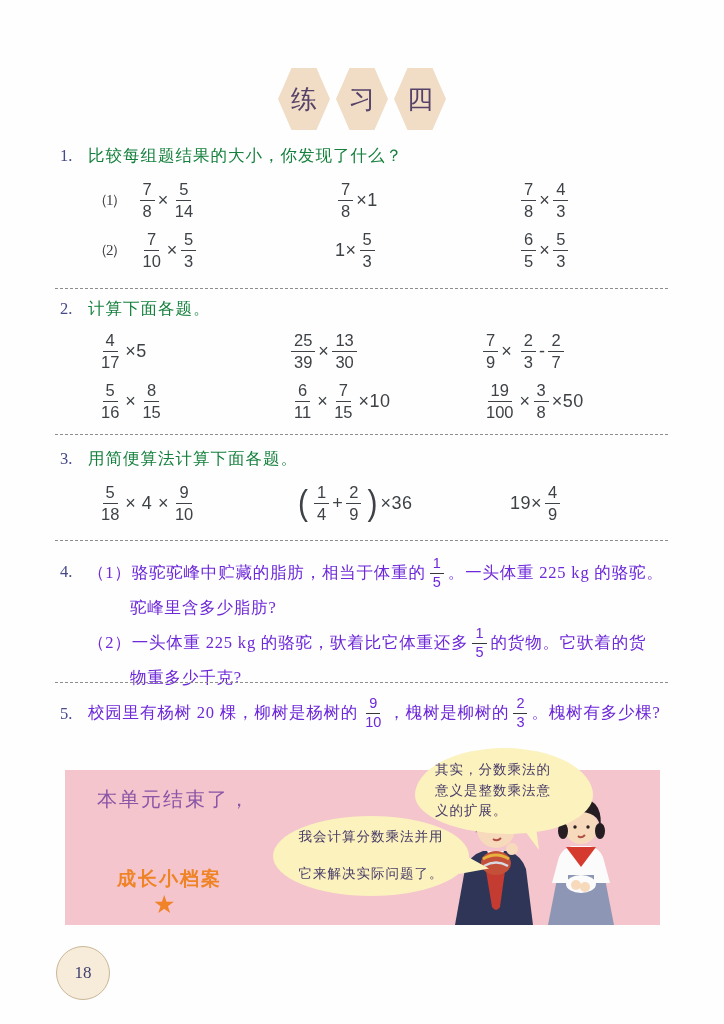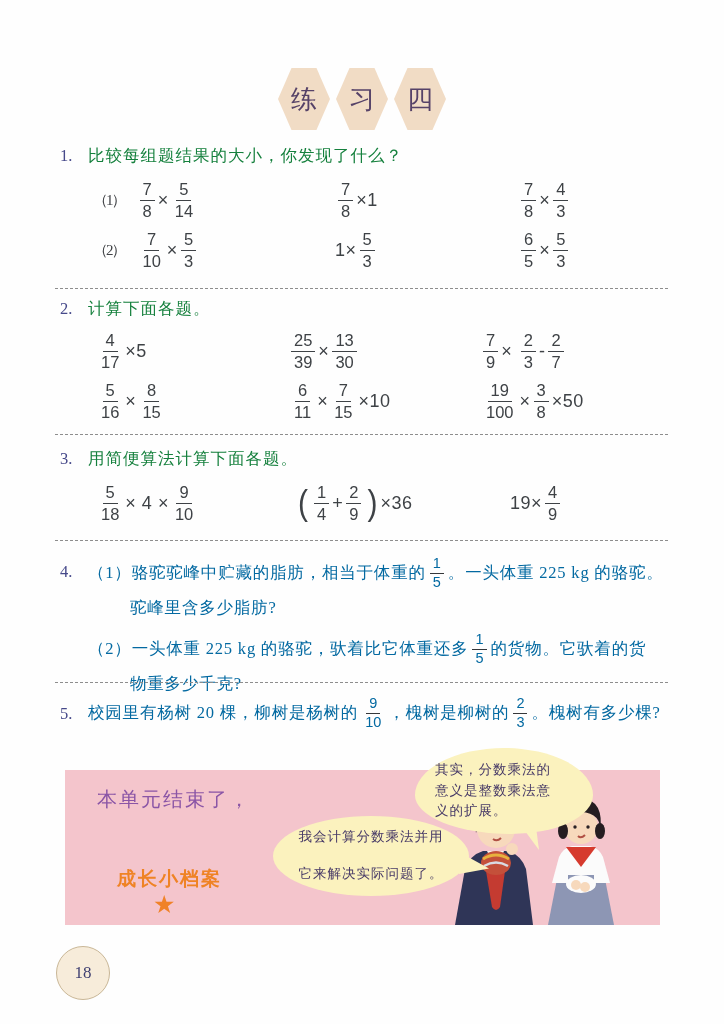--- a/index.html
+++ b/index.html
@@ -40,21 +40,21 @@
   
   .q2 .expr-row{margin-left:35px;}
   .q2 .c1{width:193px;}
   .q2 .c2{width:192px;}
   
   .q3 .expr-row{margin-left:35px;}
   .q3 .c1{width:200px;}
   .q3 .c2{width:215px;}
 
   
-  .pline{display:flex;align-items:center;min-height:28px;color:#0369a1;}
+  .pline{display:flex;align-items:center;min-height:28px;color:#6d28d9;}
   .pline .tok{font-family:"Liberation Serif",serif;font-size:16.5px;letter-spacing:0.8px;}
   .pline .frac{font-size:14.5px;margin:0 4px;}
   .pline .frac .num{border-bottom-color:#35373a;}
   .pline.tall{min-height:42px;}
   .pline.indent{padding-left:42px;}
   .q45-body{flex:1;}
 
   
   .sep{position:absolute;left:55px;right:56px;border-top:1.7px dashed #8d8d8d;}
 
@@ -338,21 +338,21 @@
           <span class="tok">（1）骆驼驼峰中贮藏的脂肪，相当于体重的</span>
           <span class="frac">
             <span class="num">1</span>
             <span class="den">5</span>
           </span>
           <span class="tok">。一头体重 225 kg 的骆驼。</span>
         </div>
       <div class="pline indent">
           <span class="tok">驼峰里含多少脂肪?</span>
         </div>
-      <div class="pline tall" style="margin-top:6px">
+      <div class="pline tall" style="margin-top:0">
           <span class="tok">（2）一头体重 225 kg 的骆驼，驮着比它体重还多</span>
           <span class="frac">
             <span class="num">1</span>
             <span class="den">5</span>
           </span>
           <span class="tok">的货物。它驮着的货</span>
         </div>
       <div class="pline indent">
           <span class="tok">物重多少千克?</span>
         </div>

